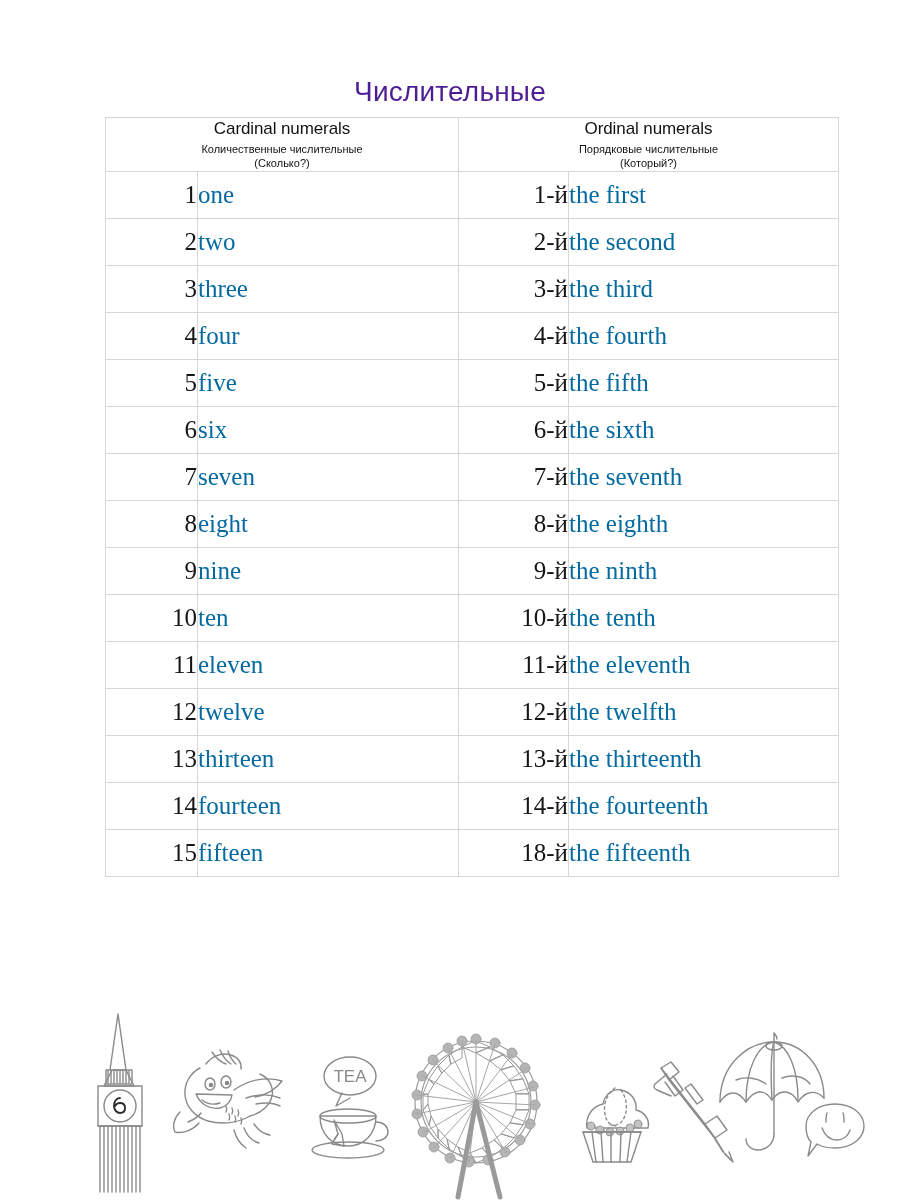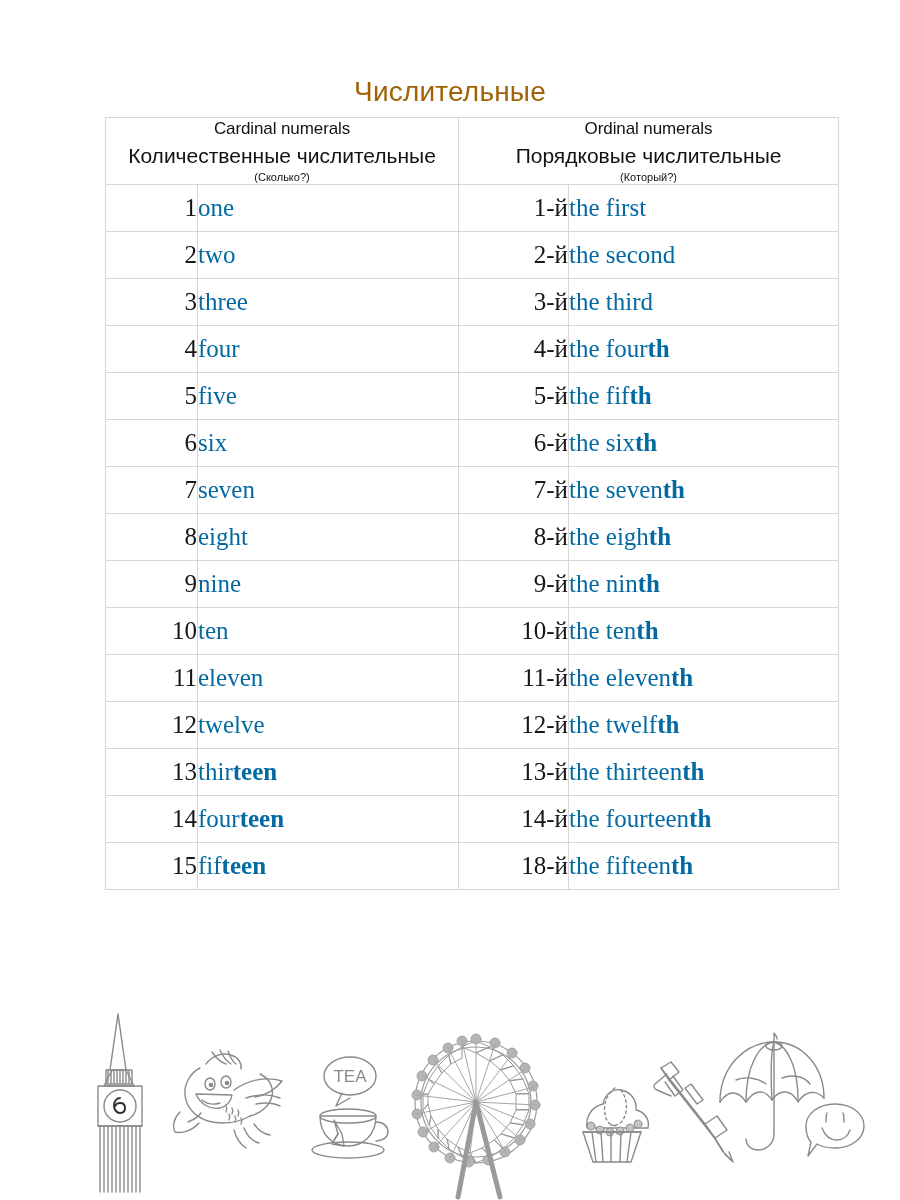--- a/index.html
+++ b/index.html
@@ -27,21 +27,21 @@
   .title {
     position: absolute;
     left: 0;
     top: 76px;
     width: 900px;
     text-align: center;
     font-family: "Liberation Sans", sans-serif;
     font-size: 28px;
     font-weight: 400;
     letter-spacing: 0.2px;
-    color: #a16207;
+    color: #4c1d95;
   }
 
   
   .numerals-table {
     position: absolute;
     left: 105px;
     top: 117px;
     width: 733px;
     border-collapse: collapse;
     table-layout: fixed;
@@ -65,21 +65,21 @@
   }
   .head-en {
     display: block;
     font-weight: 400;
     font-size: 17px;
     margin-bottom: 1px;
     letter-spacing: -0.1px;
   }
   .head-ru {
     display: block;
-    font-size: 21px;
+    font-size: 11px;
   }
   .head-q {
     display: block;
     font-size: 11px;
   }
 
   .col-num {
     width: 92px;
   }
   .col-word {
@@ -106,21 +106,21 @@
     padding: 2px 6px 4px 13px;
     font-family: "Liberation Serif", serif;
     font-size: 25px;
     line-height: 46px;
     height: 46px;
     color: #0369a1;
     white-space: nowrap;
   }
   .cell-word b,
   .cell-num b {
-    font-weight: 700;
+    font-weight: 400;
     text-align: right;
   }
 
   
   .doodles {
     position: absolute;
     left: 0;
     top: 1000px;
     width: 755px;
     height: 200px;

